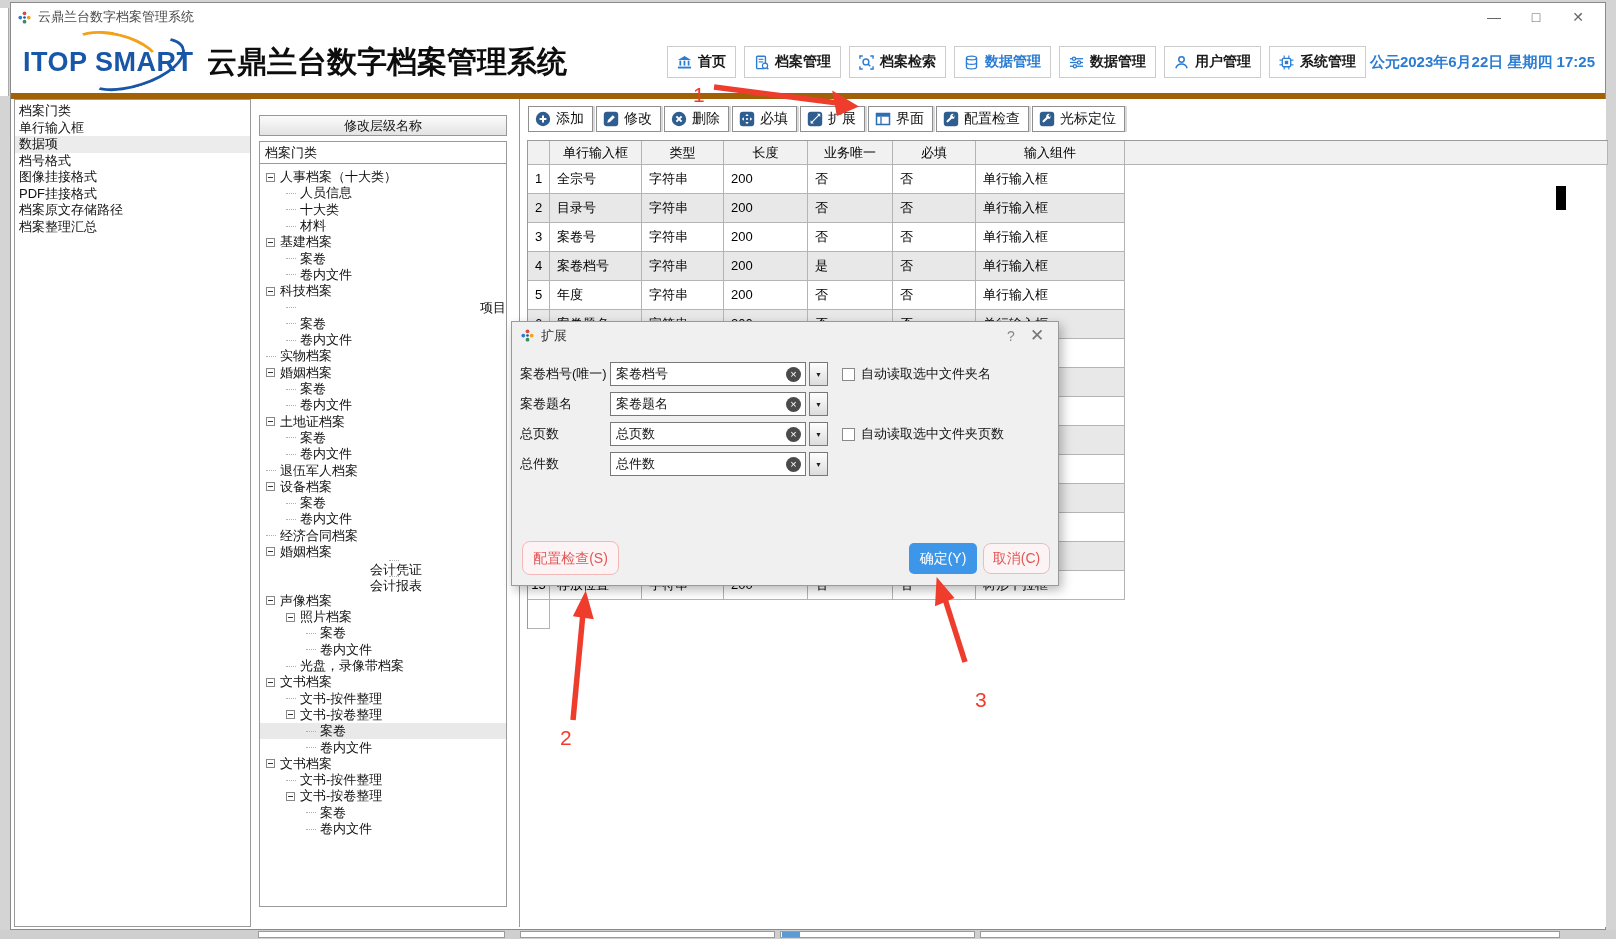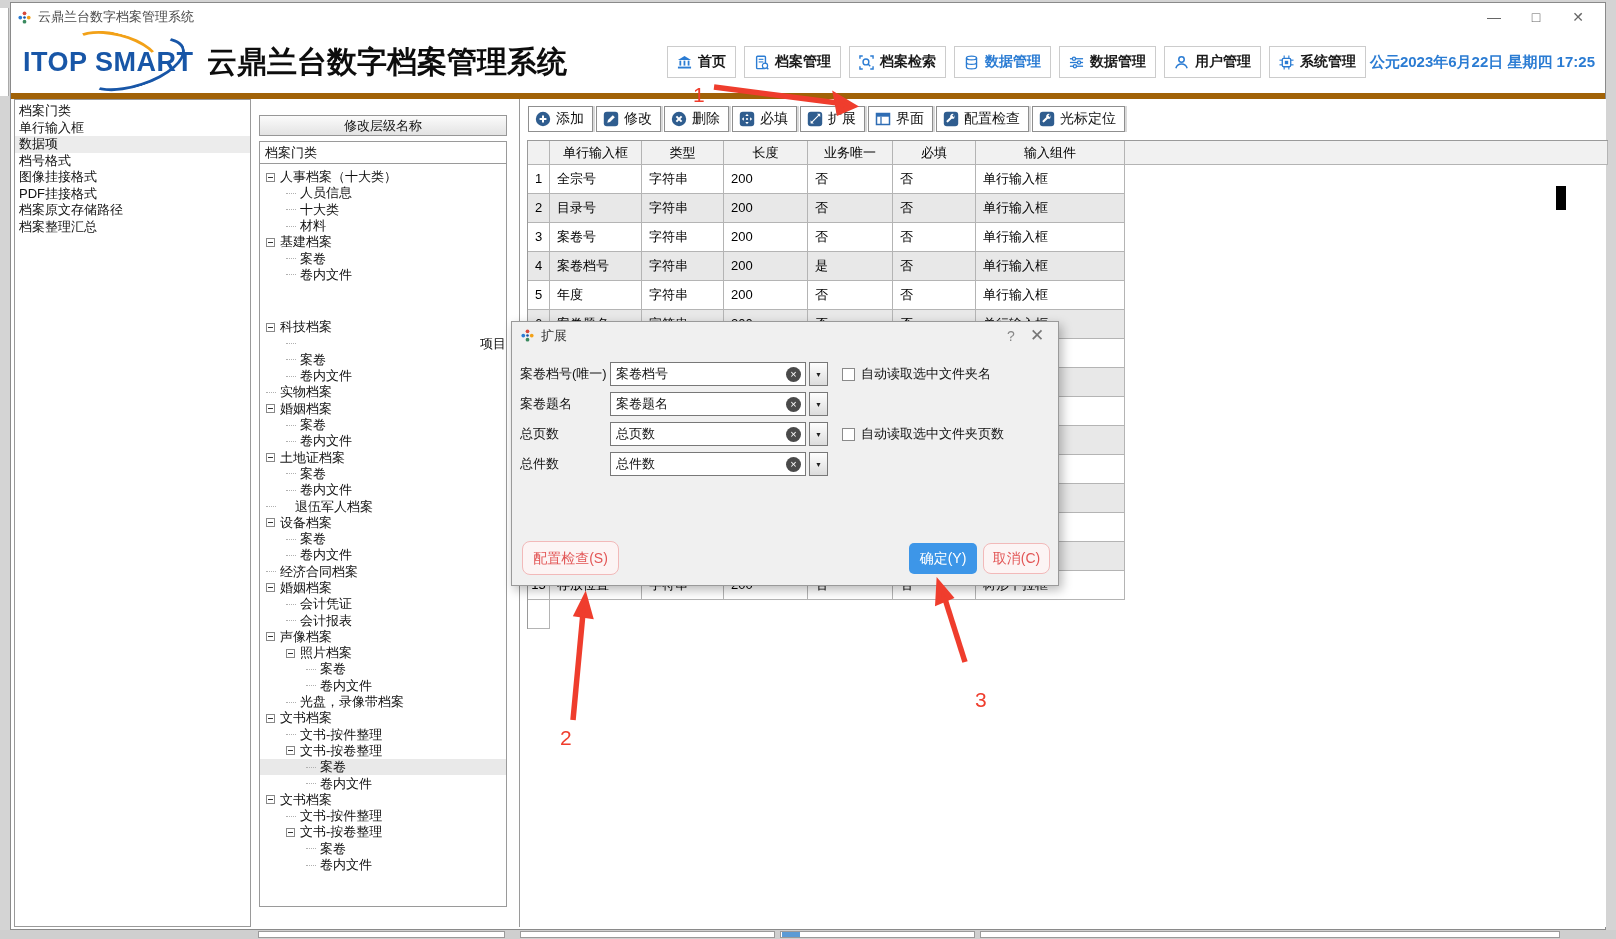--- a/index.html
+++ b/index.html
@@ -247,21 +247,21 @@
             <span>基建档案</span>
           </div>
           <div class="tree-row" style="padding-left: 26px;">
             <span class="conn"></span>
             <span>案卷</span>
           </div>
           <div class="tree-row" style="padding-left: 26px;">
             <span class="conn"></span>
             <span>卷内文件</span>
           </div>
-          <div class="tree-row" style="padding-left: 6px; margin-top: 36px;">
+          <div class="tree-row" style="padding-left: 6px;">
             <span class="exp"></span>
             <span>科技档案</span>
           </div>
           <div class="tree-row" style="padding-left: 26px; justify-content: space-between;">
             <span class="conn"></span>
             <span>项目</span>
           </div>
           <div class="tree-row" style="padding-left: 26px;">
             <span class="conn"></span>
             <span>案卷</span>
@@ -291,21 +291,21 @@
             <span>土地证档案</span>
           </div>
           <div class="tree-row" style="padding-left: 26px;">
             <span class="conn"></span>
             <span>案卷</span>
           </div>
           <div class="tree-row" style="padding-left: 26px;">
             <span class="conn"></span>
             <span>卷内文件</span>
           </div>
-          <div class="tree-row" style="padding-left: 6px; gap: 15px;">
+          <div class="tree-row" style="padding-left: 6px;">
             <span class="conn"></span>
             <span>退伍军人档案</span>
           </div>
           <div class="tree-row" style="padding-left: 6px;">
             <span class="exp"></span>
             <span>设备档案</span>
           </div>
           <div class="tree-row" style="padding-left: 26px;">
             <span class="conn"></span>
             <span>案卷</span>
@@ -315,25 +315,25 @@
             <span>卷内文件</span>
           </div>
           <div class="tree-row" style="padding-left: 6px;">
             <span class="conn"></span>
             <span>经济合同档案</span>
           </div>
           <div class="tree-row" style="padding-left: 6px;">
             <span class="exp"></span>
             <span>婚姻档案</span>
           </div>
-          <div class="tree-row" style="padding-left: 26px;">
+          <div class="tree-row" style="padding-left: 26px; flex-direction: column;">
             <span class="conn"></span>
             <span>会计凭证</span>
           </div>
-          <div class="tree-row" style="padding-left: 26px;">
+          <div class="tree-row" style="padding-left: 26px; flex-direction: column;">
             <span class="conn"></span>
             <span>会计报表</span>
           </div>
           <div class="tree-row" style="padding-left: 6px;">
             <span class="exp"></span>
             <span>声像档案</span>
           </div>
           <div class="tree-row" style="padding-left: 26px;">
             <span class="exp"></span>
             <span>照片档案</span>

